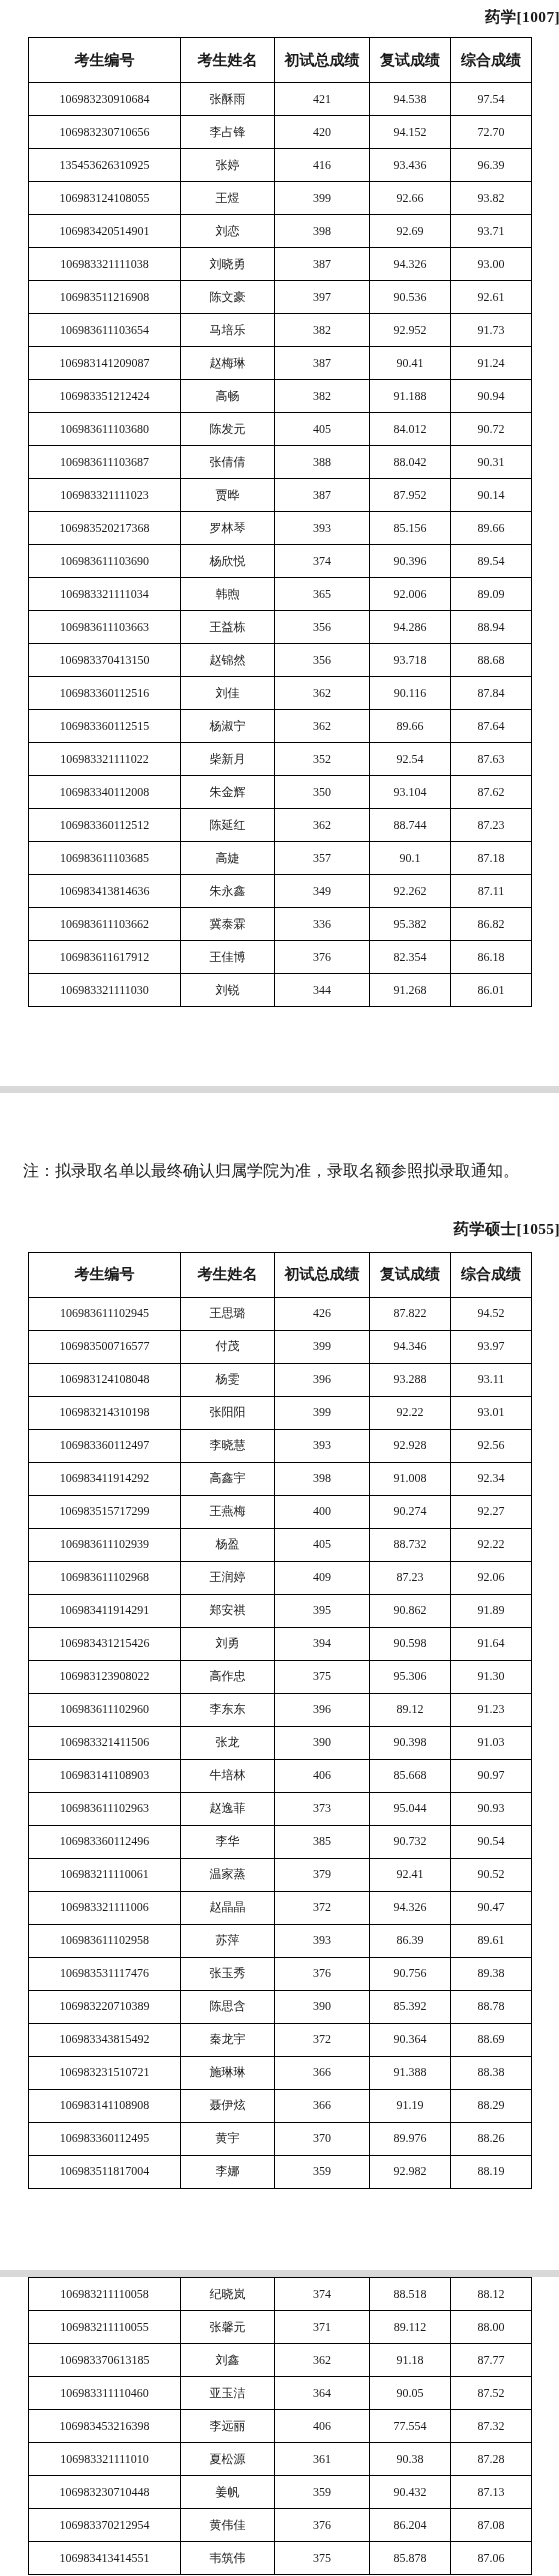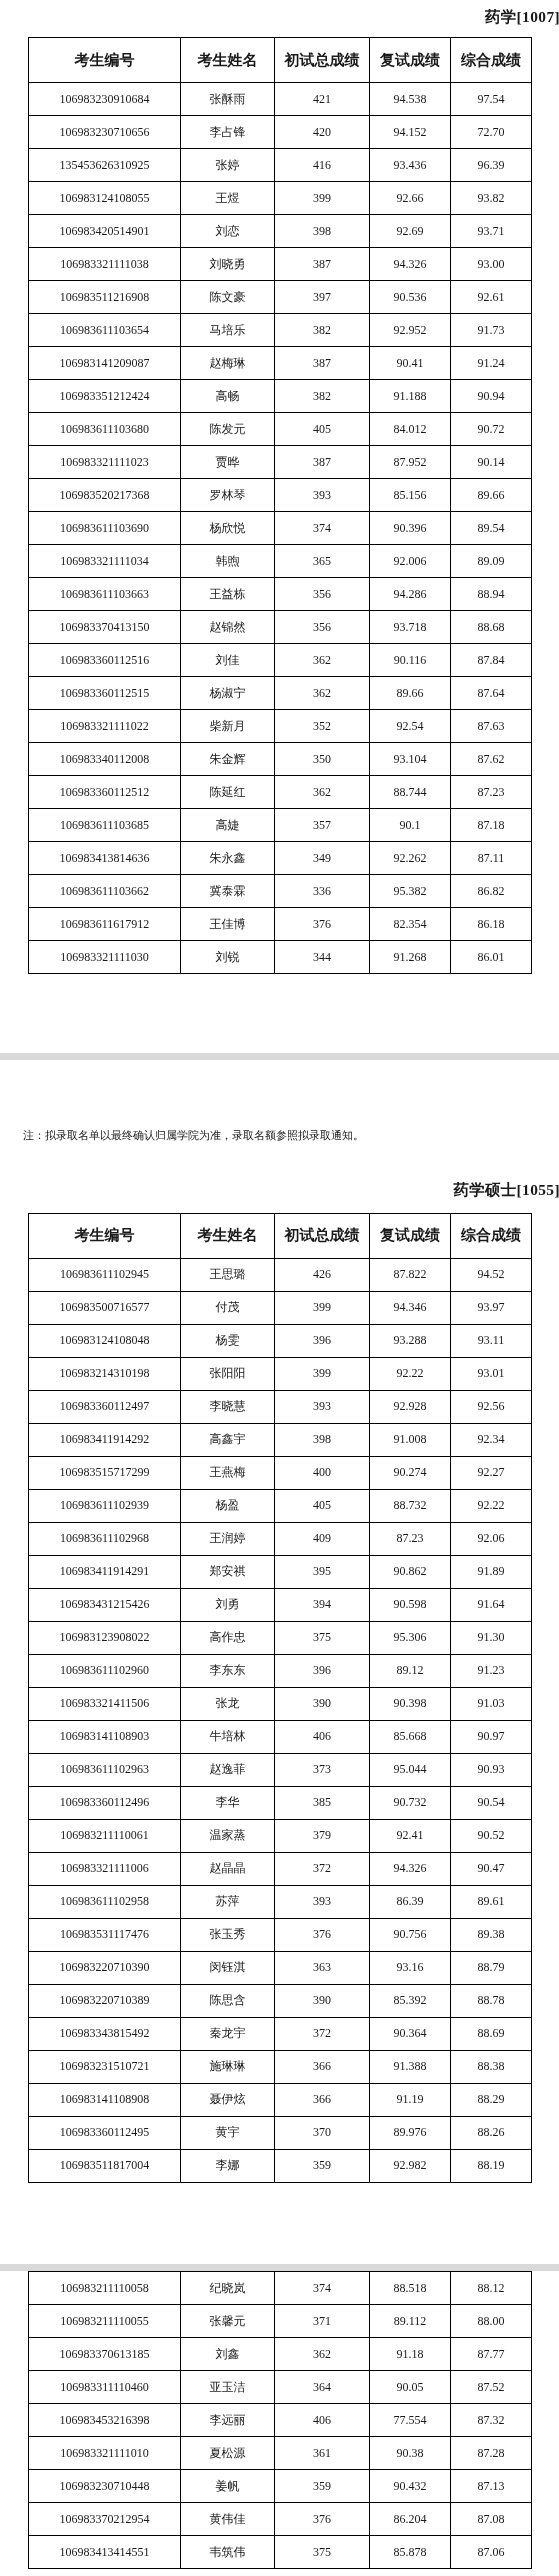--- a/index.html
+++ b/index.html
@@ -19,21 +19,21 @@
     border:0.8px solid #000;text-align:center;vertical-align:middle;
     overflow:hidden;white-space:nowrap;
   }
   table.score-table th{height:42px;font-size:15px;font-weight:bold;}
   table.score-table td{height:30px;font-size:12px;font-weight:normal;}
   col.c1{width:152px;} col.c2{width:94px;} col.c3{width:95px;}
   col.c4{width:81px;} col.c5{width:81px;}
   .page-sep{height:7.3px;background:#d9d9d9;width:560px;}
   .sep-1{margin-top:79px;}
   .sep-2{margin-top:81px;}
-  .note{font-size:11px;color:#1a1a1a;}
+  .note{font-size:16px;color:#1a1a1a;}
   .note-1{margin:68px 0 0 23px;}
   .title-2{margin-top:37px;padding-top:0;margin-bottom:11.4px;}
   .table-cont{margin-top:36px;}
 </style>
 </head>
 <body>
 
 <div class="doc">
 
   <div class="section-title">药学[1007]</div>
@@ -127,20 +127,27 @@
           <td>90.94</td>
         </tr>
         <tr>
           <td>106983611103680</td>
           <td>陈发元</td>
           <td>405</td>
           <td>84.012</td>
           <td>90.72</td>
         </tr>
         <tr>
+          <td>106983611103687</td>
+          <td>张倩倩</td>
+          <td>388</td>
+          <td>88.042</td>
+          <td>90.31</td>
+        </tr>
+        <tr>
           <td>106983321111023</td>
           <td>贾晔</td>
           <td>387</td>
           <td>87.952</td>
           <td>90.14</td>
         </tr>
         <tr>
           <td>106983520217368</td>
           <td>罗林琴</td>
           <td>393</td>
@@ -413,27 +420,20 @@
           <td>89.61</td>
         </tr>
         <tr>
           <td>106983531117476</td>
           <td>张玉秀</td>
           <td>376</td>
           <td>90.756</td>
           <td>89.38</td>
         </tr>
         <tr>
-          <td>106983220710390</td>
-          <td>闵钰淇</td>
-          <td>363</td>
-          <td>93.16</td>
-          <td>88.79</td>
-        </tr>
-        <tr>
           <td>106983220710389</td>
           <td>陈思含</td>
           <td>390</td>
           <td>85.392</td>
           <td>88.78</td>
         </tr>
         <tr>
           <td>106983343815492</td>
           <td>秦龙宇</td>
           <td>372</td>

